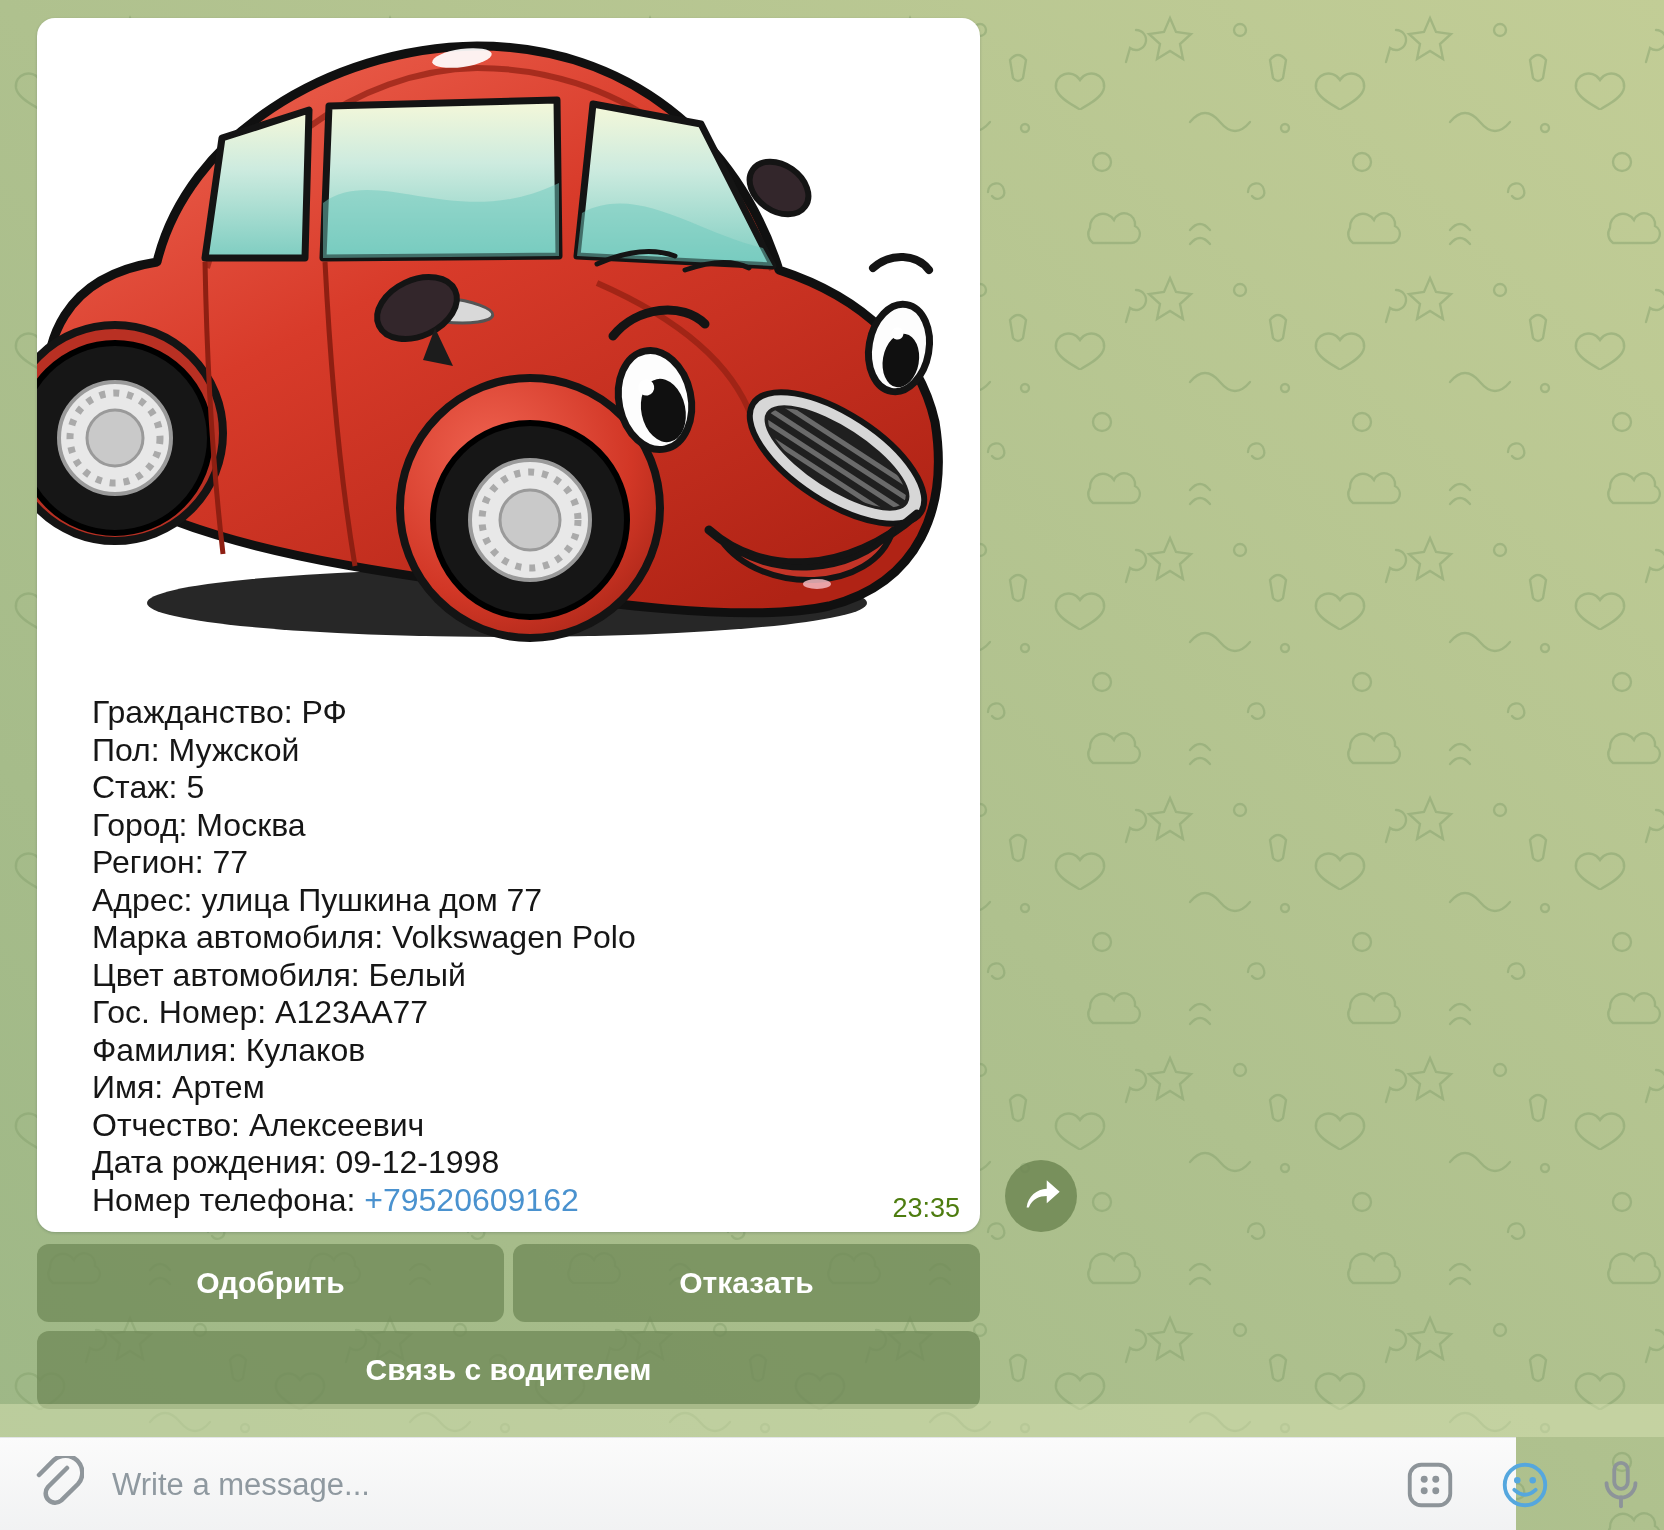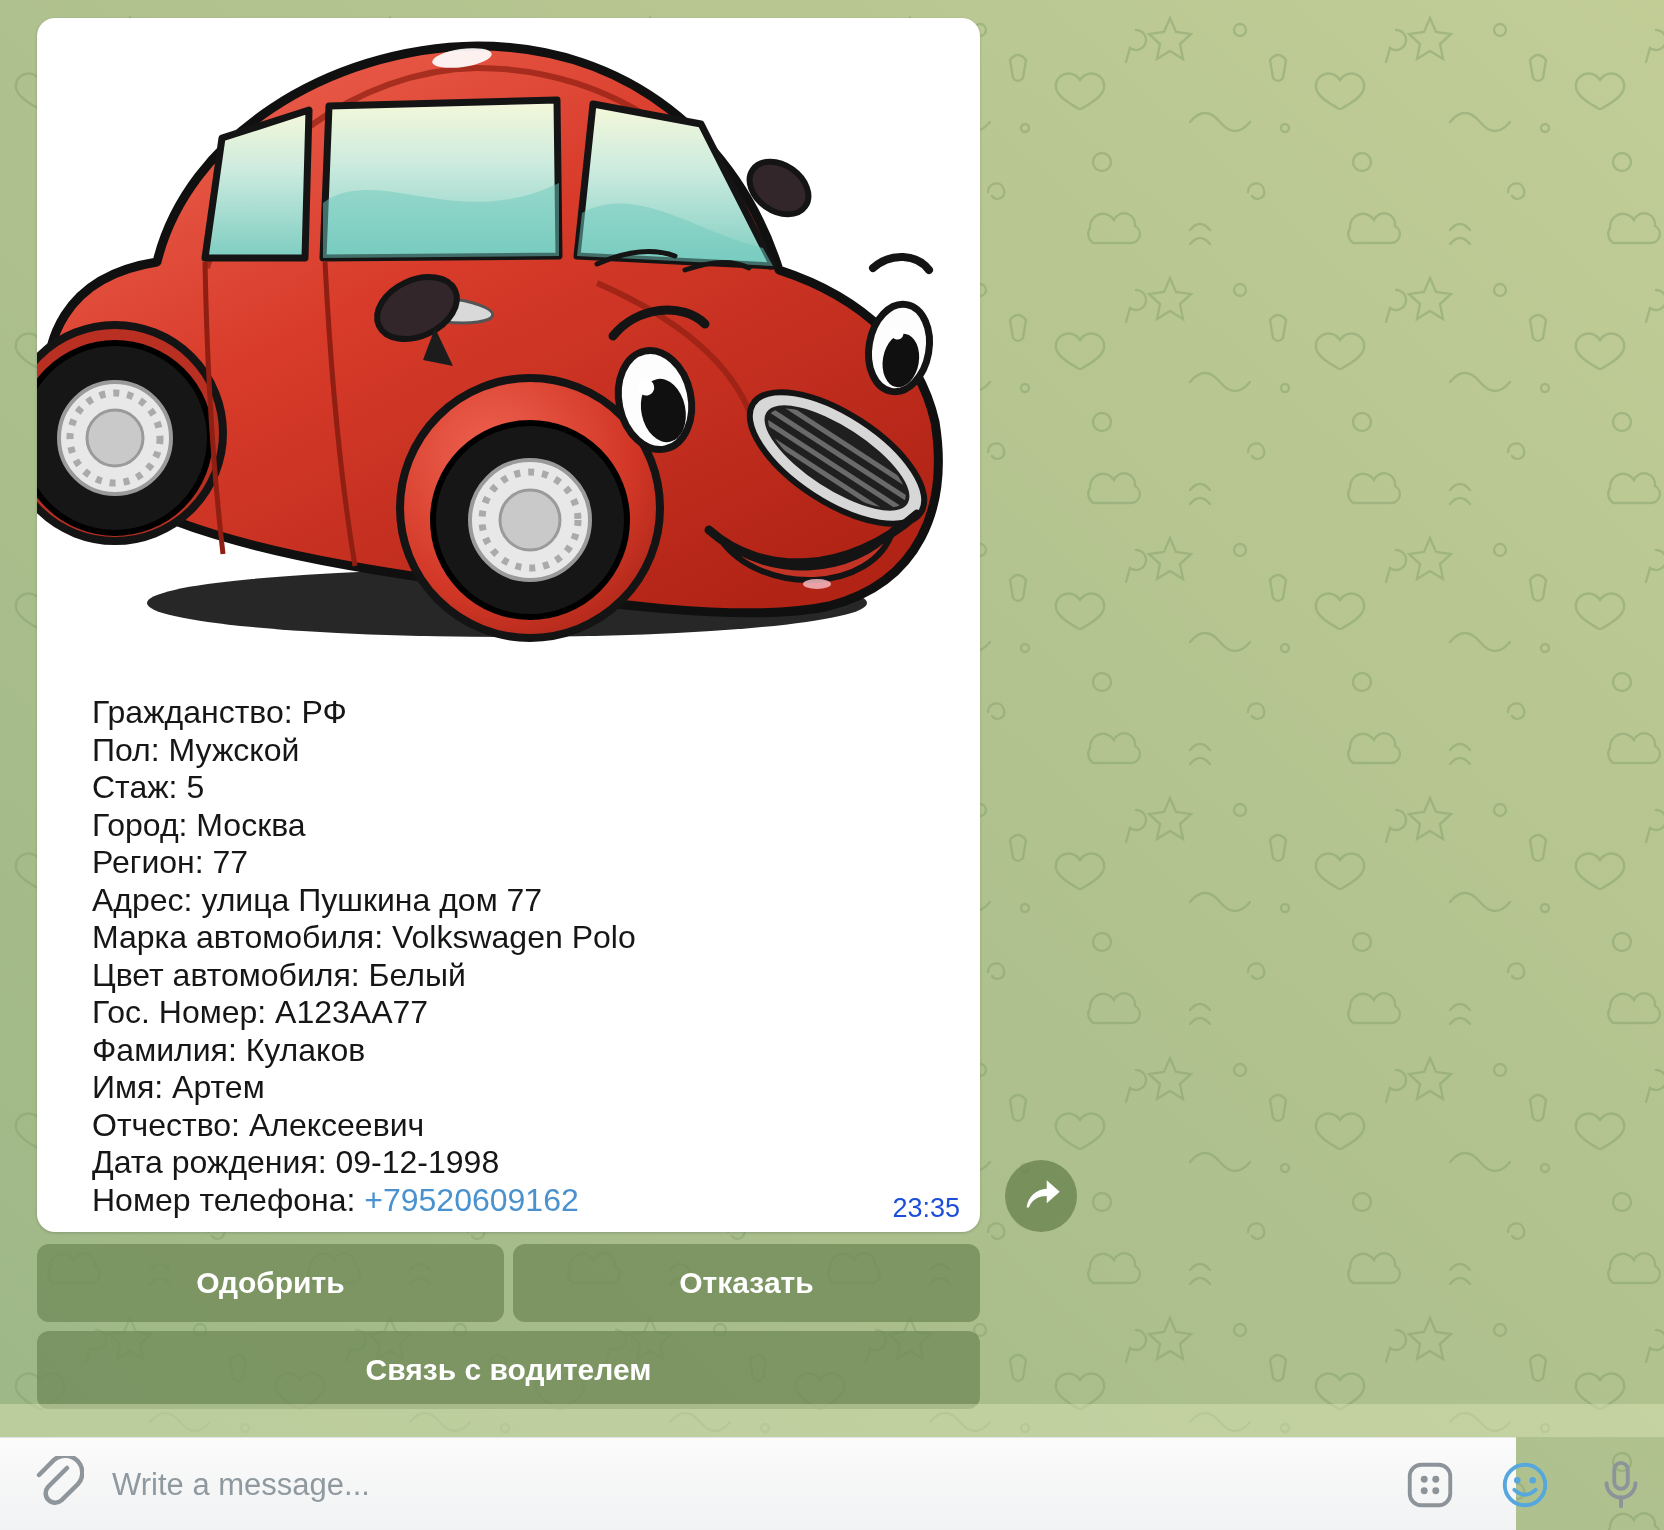--- a/index.html
+++ b/index.html
@@ -18,21 +18,21 @@
   }
   .car-photo{position:absolute;left:0;top:0;width:943px;height:650px;}
   .msg-text{
     position:absolute; left:23px; top:676px; width:897px;
     font-size:32px; line-height:37.5px; color:#161616;margin-left:32px;
   }
   .msg-text .line{white-space:nowrap;}
   .phone-link{color:#4a92cf; text-decoration:none; cursor:pointer;}
   .msg-time{
     position:absolute; right:20px; bottom:8px;
-    font-size:27px; color:#1d4ed8;
+    font-size:27px; color:#4d7c0f;
   }
   
   .share-btn{
     position:absolute; left:1005px; top:1160px; width:72px; height:72px;
     border-radius:50%; background:rgba(111,135,84,.85);
     display:flex; align-items:center; justify-content:center; cursor:pointer;
   }
   
   .kb-row{position:absolute; left:37px; width:943px; height:78px; display:flex; gap:9px;border-radius:11px;}
   .kb-row.r1{top:1244px;}

